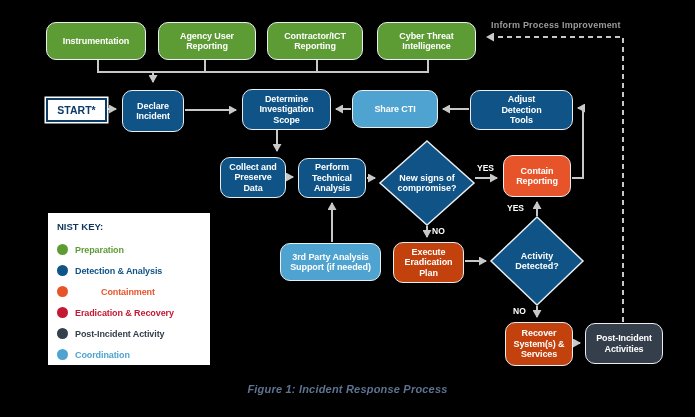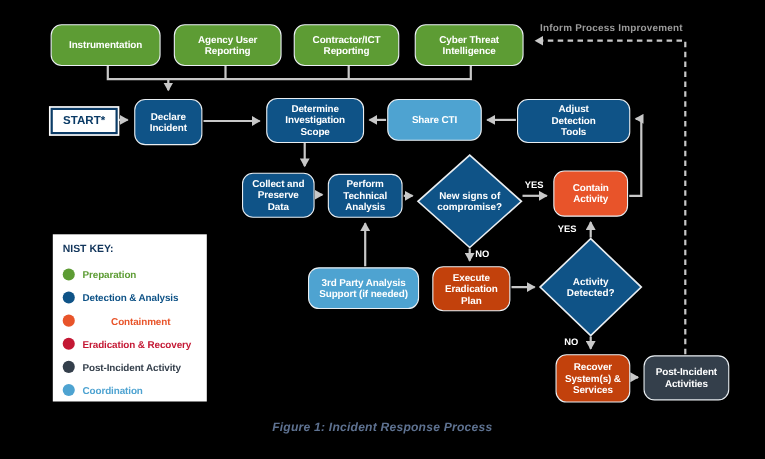--- a/index.html
+++ b/index.html
@@ -31,21 +31,21 @@
     text-align:center;color:#fff;font-weight:700;font-size:9px;line-height:1.15;
   }
   .elabel{
     position:absolute;color:#fff;font-weight:700;font-size:8.5px;
     text-shadow:0 0 2px #000;letter-spacing:0px;
   }
   .inform{
     position:absolute;color:#9b9b9b;font-weight:700;font-size:9px;letter-spacing:0.2px;
   }
   .legend{
-    position:absolute;left:48px;top:213px;width:140px;height:152px;background:#fff;
+    position:absolute;left:48px;top:213px;width:162px;height:152px;background:#fff;
     box-sizing:border-box;padding:8px 0 0 9px;
   }
   .legend-title{color:#12355b;font-weight:700;font-size:9.5px;margin-bottom:7px;}
   .legend-item{display:flex;align-items:center;height:21px;}
   .legend-dot{width:11px;height:11px;border-radius:50%;margin-right:7px;flex:0 0 auto;}
   .legend-label{font-weight:700;font-size:9px;letter-spacing:-0.1px;}
   .caption{
     position:absolute;left:0;top:383px;width:695px;text-align:center;
     color:#5e7291;font-weight:700;font-style:italic;font-size:11px;letter-spacing:0.2px;
   }
@@ -119,21 +119,21 @@
   <div class="node blue" style="left:220px;top:157px;width:66px;height:41px;padding:0 3px;">
     <span>Collect and Preserve Data</span>
   </div>
   <div class="node blue" style="left:298px;top:158px;width:68px;height:40px;padding:0 6px;">
     <span>Perform Technical Analysis</span>
   </div>
   <div class="dtext" style="left:387px;top:162px;width:80px;height:42px;">
     <span>New signs of compromise?</span>
   </div>
   <div class="node orange" style="left:503px;top:155px;width:68px;height:42px;padding:0 10px;">
-    <span>Contain Activity</span>
+    <span>Contain Reporting</span>
   </div>
 
   <div class="node lblue" style="left:280px;top:243px;width:101px;height:38px;padding:0 7px;">
     <span>3rd Party Analysis Support (if needed)</span>
   </div>
   <div class="node red" style="left:393px;top:242px;width:71px;height:41px;padding:0 6px;">
     <span>Execute Eradication Plan</span>
   </div>
   <div class="dtext" style="left:502px;top:241px;width:70px;height:40px;">
     <span>Activity Detected?</span>

